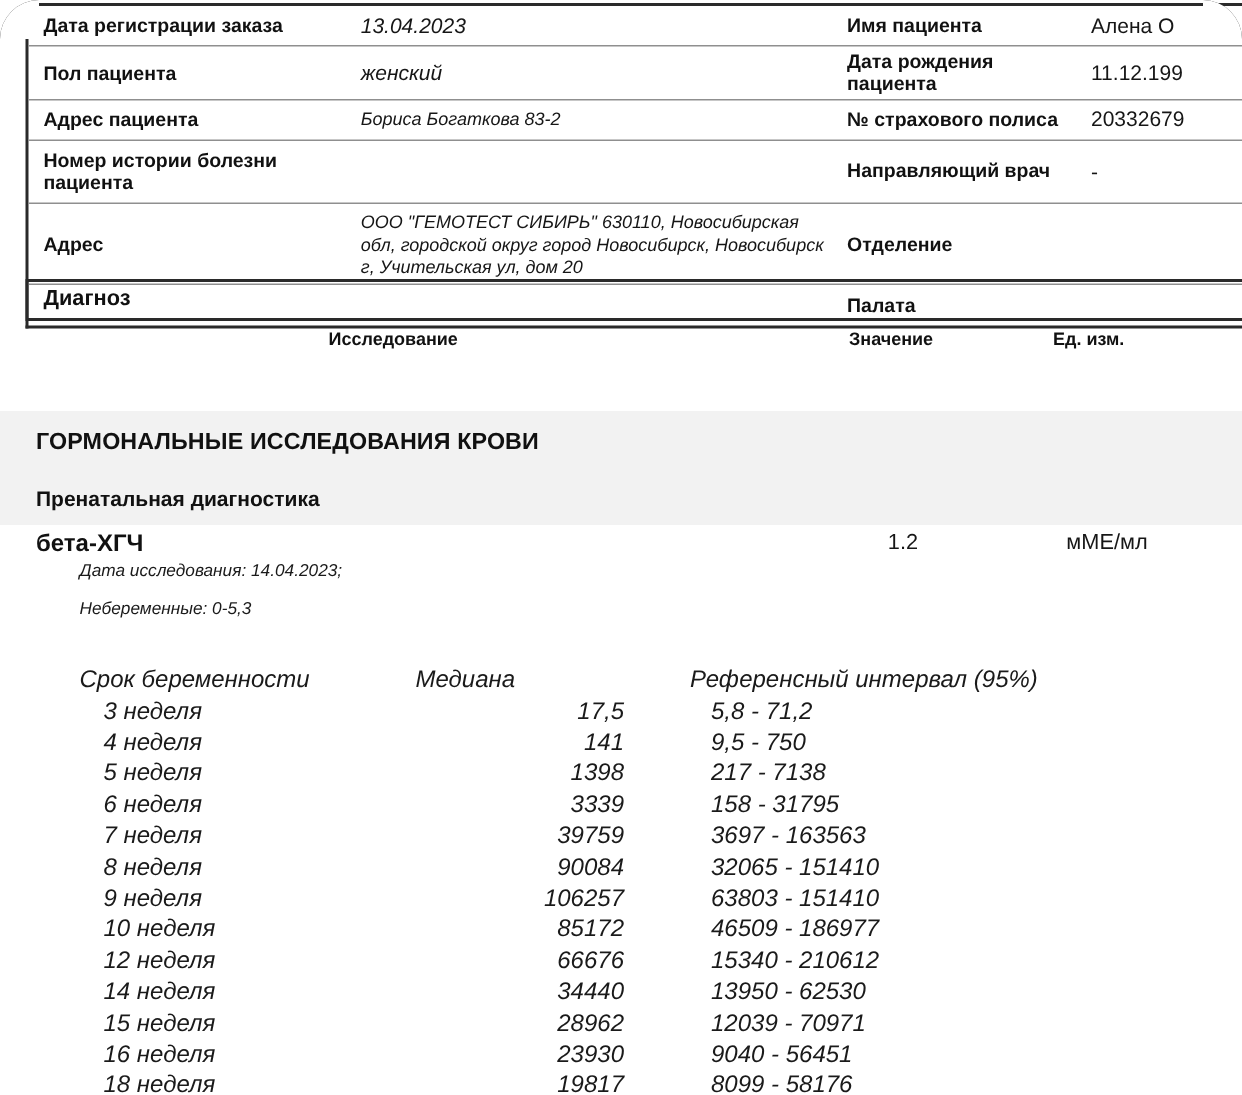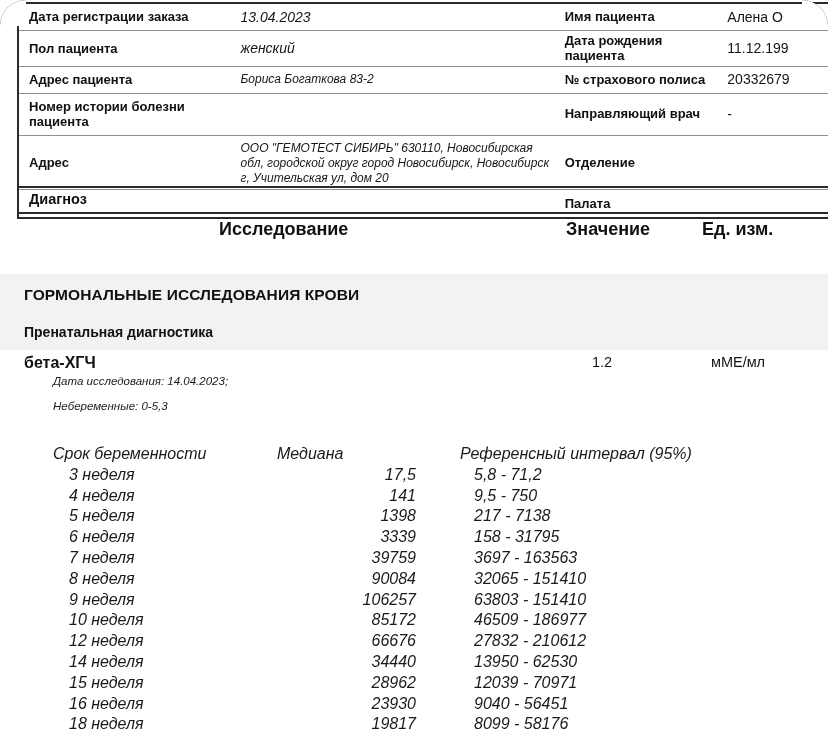--- a/index.html
+++ b/index.html
@@ -109,21 +109,21 @@
   
   .col-heads {
     position: absolute;
     left: 0;
     top: 219px;
     width: 828px;
     height: 30px;
   }
   .col-heads span {
     position: absolute;
-    font-size: 18px;
+    font-size: 12px;
     font-weight: bold;
     color: #111111;
     white-space: nowrap;
   }
   .h-study { left: 219px; top: 0; }
   .h-value { left: 566px; top: 0; }
   .h-unit  { left: 702px; top: 0; }
 
   
   .section-band {
@@ -343,21 +343,21 @@
         <td class="rt-range">63803 - 151410</td>
       </tr>
       <tr>
         <td class="rt-term">10 неделя</td>
         <td class="rt-med">85172</td>
         <td class="rt-range">46509 - 186977</td>
       </tr>
       <tr>
         <td class="rt-term">12 неделя</td>
         <td class="rt-med">66676</td>
-        <td class="rt-range">27832 - 210612</td>
+        <td class="rt-range">15340 - 210612</td>
       </tr>
       <tr>
         <td class="rt-term">14 неделя</td>
         <td class="rt-med">34440</td>
         <td class="rt-range">13950 - 62530</td>
       </tr>
       <tr>
         <td class="rt-term">15 неделя</td>
         <td class="rt-med">28962</td>
         <td class="rt-range">12039 - 70971</td>

